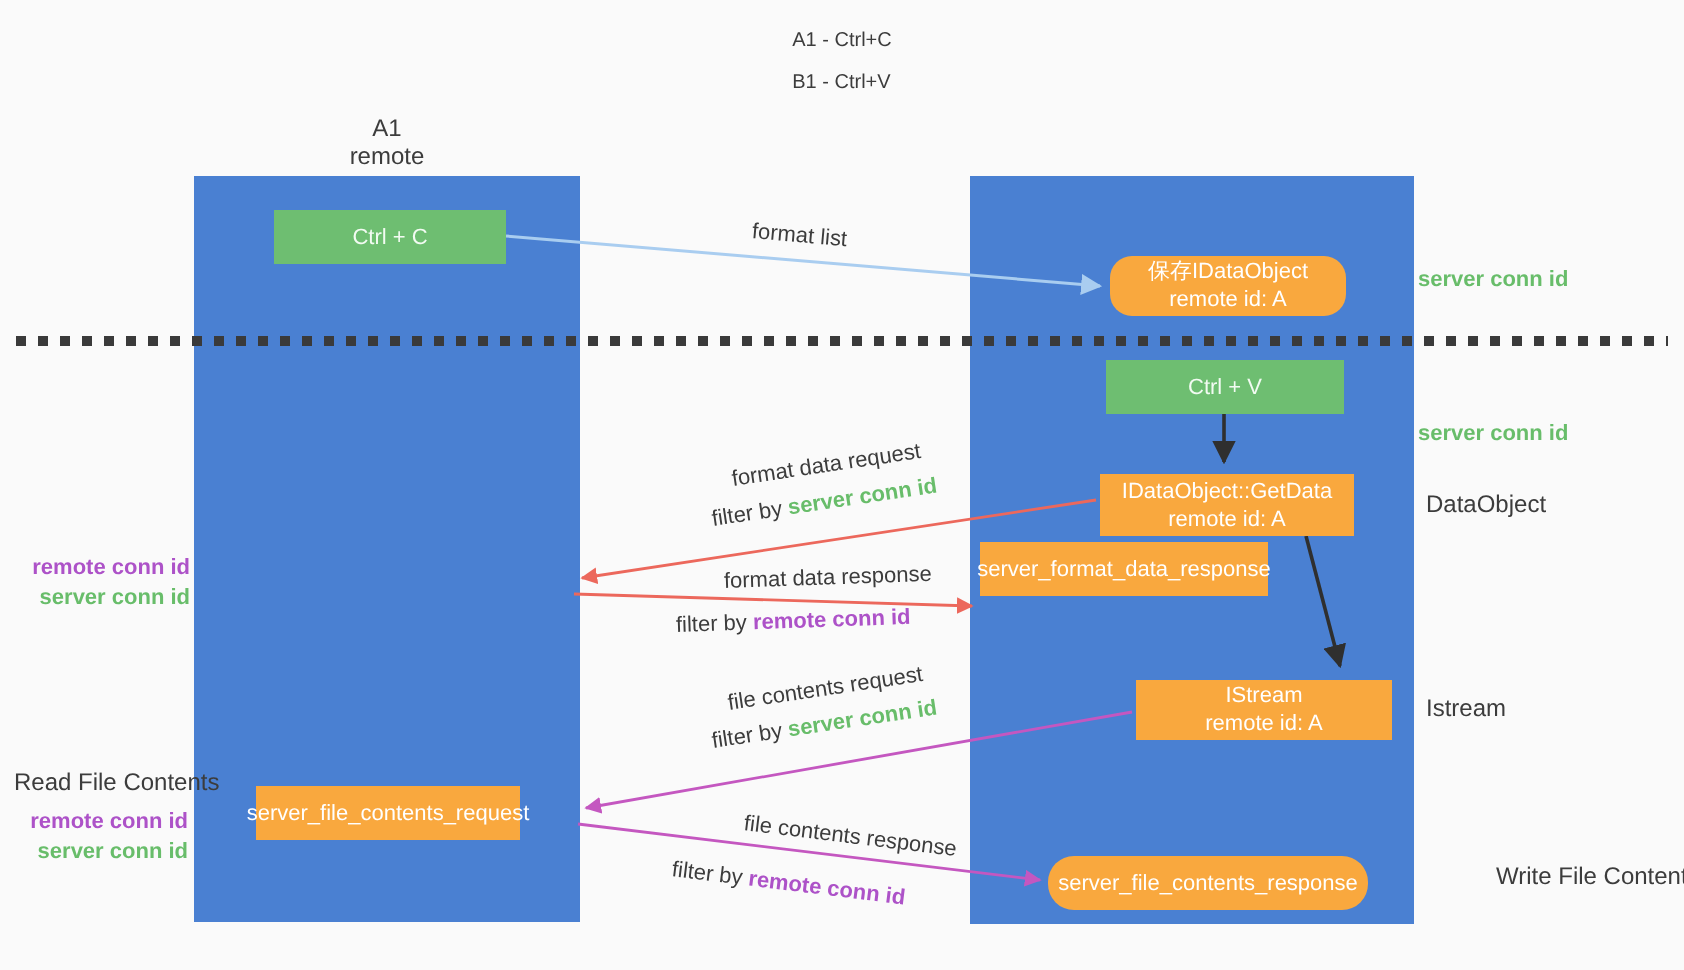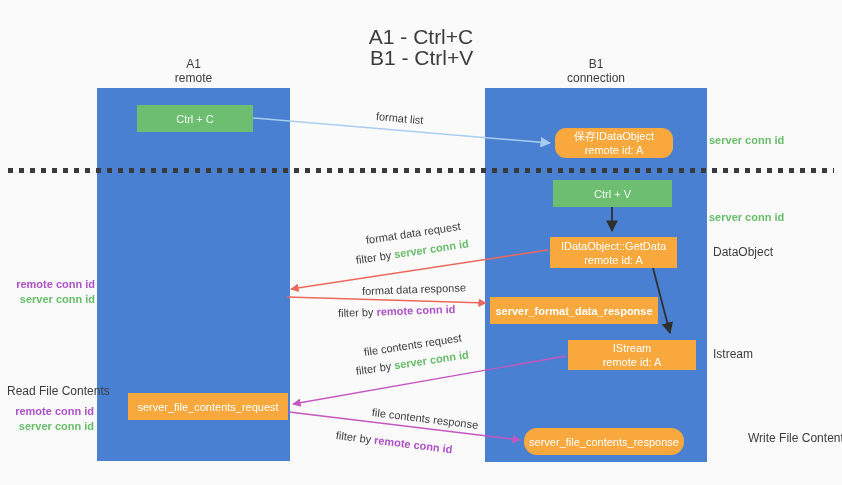--- a/index.html
+++ b/index.html
@@ -5,21 +5,21 @@
   :root{
     --bg:#fafafa; --blue:#4a80d2; --green:#6ebe71; --orange:#f9a83e;
     --red:#ec685c; --magenta:#c457c0; --lightblue:#a9cdf0; --black:#2f2f2f;
     --tgreen:#68bd6a; --tpurple:#ad52c8; --tdark:#3c3c3c;
   }
   *{margin:0;padding:0;box-sizing:border-box;}
   body{background:#e9e9e9;font-family:"Liberation Sans","DejaVu Sans",sans-serif;}
   .stage{position:relative;width:842px;height:485px;background:var(--bg);overflow:hidden;}
 
   .title{position:absolute;left:0;right:0;top:10px;text-align:center;z-index:5;}
-  .title .inner{display:inline-block;text-align:right;font-size:21px;line-height:21px;color:var(--tdark);margin-top:16px;}
+  .title .inner{display:inline-block;text-align:left;font-size:10px;line-height:21px;color:var(--tdark);}
 
   .col-header{position:absolute;text-align:center;font-size:12px;line-height:14px;color:var(--tdark);z-index:5;}
   .col-header.a1{left:97px;width:193px;top:57px;}
   .col-header.b1{left:485px;width:222px;top:57px;}
 
   .lifeline{position:absolute;background:var(--blue);z-index:1;}
   .lifeline.a1{left:97px;top:88px;width:193px;height:373px;}
   .lifeline.b1{left:485px;top:88px;width:222px;height:374px;}
 
   .dotted{position:absolute;left:8px;top:168px;width:826px;height:5px;z-index:2;
@@ -29,23 +29,23 @@
 
   .node{position:absolute;z-index:4;display:flex;flex-direction:column;align-items:center;
     justify-content:center;color:#fff;font-size:11px;line-height:14px;text-align:center;}
   .node.green{background:var(--green);color:#f2fbf2;}
   .node.orange{background:var(--orange);}
   .n-ctrl-c{left:137px;top:105px;width:116px;height:27px;}
   .n-save{left:555px;top:128px;width:118px;height:30px;border-radius:11px;}
   .n-ctrl-v{left:553px;top:180px;width:119px;height:27px;align-items:center;}
   .n-getdata{left:550px;top:237px;width:127px;height:31px;}
   .n-fmt-req{left:130px;top:278px;width:156px;height:27px;}
-  .n-fmt-resp{left:490px;top:297px;width:168px;height:27px;font-weight:bold;}
+  .n-fmt-resp{left:490px;top:271px;width:144px;height:27px;}
   .n-istream{left:568px;top:340px;width:128px;height:30px;}
-  .n-file-req{left:128px;top:393px;width:160px;height:27px;}
+  .n-file-req{left:128px;top:393px;width:132px;height:27px;}
   .n-file-resp{left:524px;top:428px;width:160px;height:27px;border-radius:13px;}
 
   .mid-label{position:absolute;z-index:5;font-size:11px;color:var(--tdark);white-space:nowrap;transform-origin:left center;}
   .mid-label .g{color:var(--tgreen);font-weight:bold;}
   .mid-label .p{color:var(--tpurple);font-weight:bold;}
 
   .side-label{position:absolute;z-index:5;font-size:12px;color:var(--tdark);white-space:nowrap;}
   .side-label.g{color:var(--tgreen);font-weight:bold;font-size:11px;}
   .side-block{position:absolute;z-index:5;font-size:11px;font-weight:bold;line-height:15px;text-align:right;white-space:nowrap;}
   .side-block .purple{color:var(--tpurple);}
@@ -59,24 +59,20 @@
   <div class="title">
     <div class="inner">
       <div>A1 - Ctrl+C</div>
       <div>B1 - Ctrl+V</div>
     </div>
   </div>
 
   <div class="col-header a1">
     <div>A1</div>
     <div>remote</div>
-  </div>
-  <div class="col-header b1">
-    <div>B1</div>
-    <div>connection</div>
   </div>
 
   <div class="lifeline a1"></div>
   <div class="lifeline b1"></div>
 
   <div class="dotted"></div>
 
   <svg class="arrows" width="842" height="485" viewBox="0 0 842 485">
     <defs>
       <marker id="mblue" viewBox="0 0 10 10" refX="9" refY="5" markerWidth="7" markerHeight="7" orient="auto-start-reverse">

